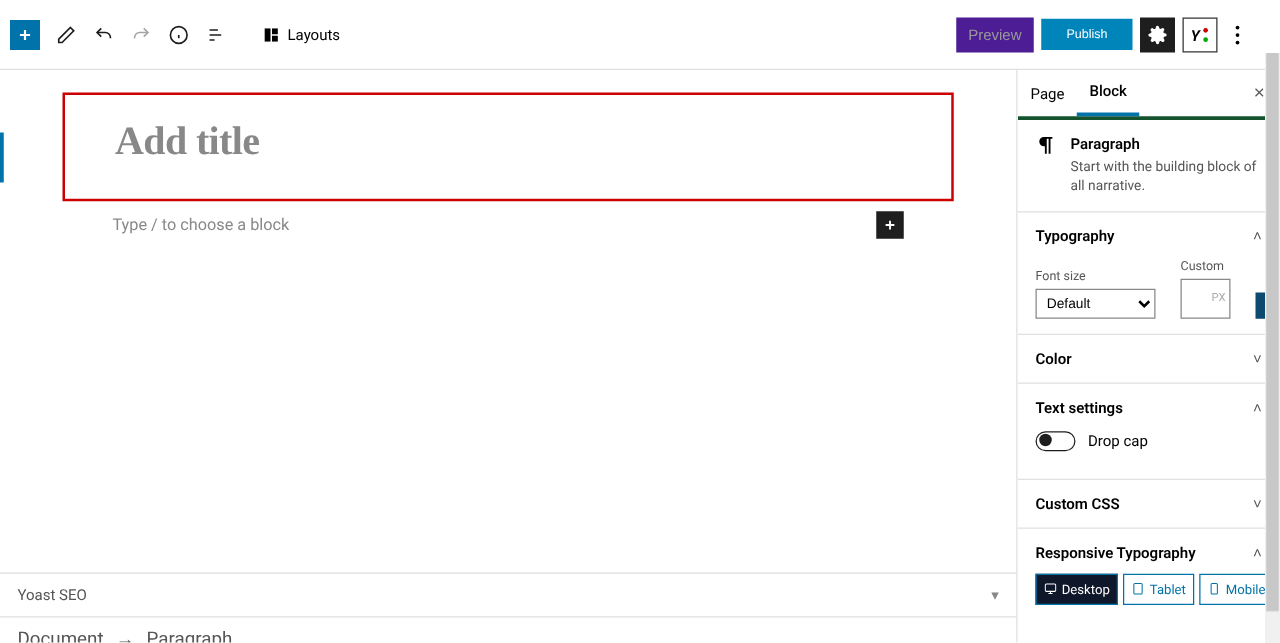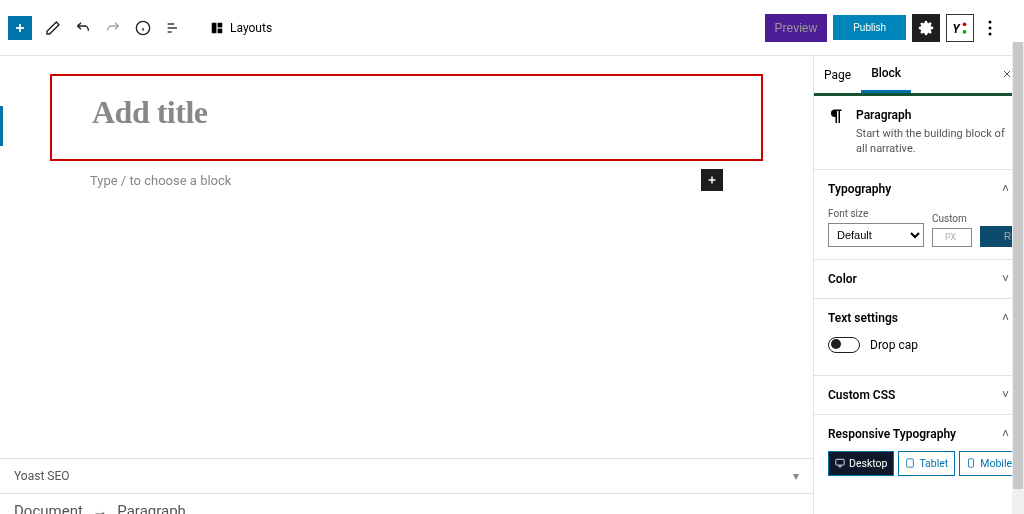--- a/index.html
+++ b/index.html
@@ -41,25 +41,25 @@
   .sidebar-close { margin-left: auto; padding: 0 10px; cursor: pointer; font-size: 16px; color: #555; }
   .sb-section { border-bottom: 1px solid #e0e0e0; padding: 12px 14px; }
   .sb-blockinfo { display: flex; gap: 10px; }
   .sb-blockinfo-icon { flex-shrink: 0; }
   .sb-blockinfo-title { font-weight: 600; margin-bottom: 4px; }
   .sb-blockinfo-desc { color: #555; font-size: 11px; line-height: 1.4; }
   .sb-panel-head { display: flex; justify-content: space-between; align-items: center; cursor: pointer; }
   .sb-panel-head .title { font-weight: 600; }
   .sb-panel-head .chev { color: #555; }
   .sb-panel-body { margin-top: 12px; }
-  .fs-row { display: flex; gap: 8px; align-items: flex-end; }
+  .fs-row { display: flex; gap: 20px; align-items: flex-end; }
   .fs-group { display: flex; flex-direction: column; gap: 4px; }
   .fs-label { font-size: 10px; color: #555; }
   .fs-select { border: 1px solid #888; padding: 4px 4px; font-size: 11px; width: 96px; background: #fff; }
-  .fs-custom { border: 1px solid #888; width: 40px; height: 19px; font-size: 9px; color: #aaa; text-align: right; padding-right: 3px; display: flex; align-items: center; justify-content: center; }
+  .fs-custom { border: 1px solid #888; width: 40px; height: 32px; font-size: 9px; color: #aaa; text-align: right; padding-right: 3px; display: flex; align-items: center; justify-content: flex-end; }
   .fs-reset { background: #0c4a6e; border: none; color: #aaa; padding: 5px 24px; font-size: 10px; cursor: pointer; }
   .toggle-row { display: flex; align-items: center; gap: 10px; margin-bottom: 10px; }
   .toggle { width: 32px; height: 16px; border: 1.5px solid #1e1e1e; border-radius: 10px; position: relative; cursor: pointer; }
   .toggle::after { content: ""; width: 10px; height: 10px; background: #1e1e1e; border-radius: 50%; position: absolute; top: 1.5px; left: 2px; }
   .toggle-label { font-size: 12px; }
   .toggle-help { font-size: 10.5px; color: #888; }
   .device-row { display: flex; gap: 4px; margin-top: 10px; }
   .device-btn { border: 1px solid #0073aa; color: #0073aa; padding: 5px 6px; font-size: 10.5px; display: flex; align-items: center; gap: 4px; cursor: pointer; }
   .device-btn.active { background: #0f172a; color: #fff; }
   .device-btn svg { width: 10px; height: 10px; }

